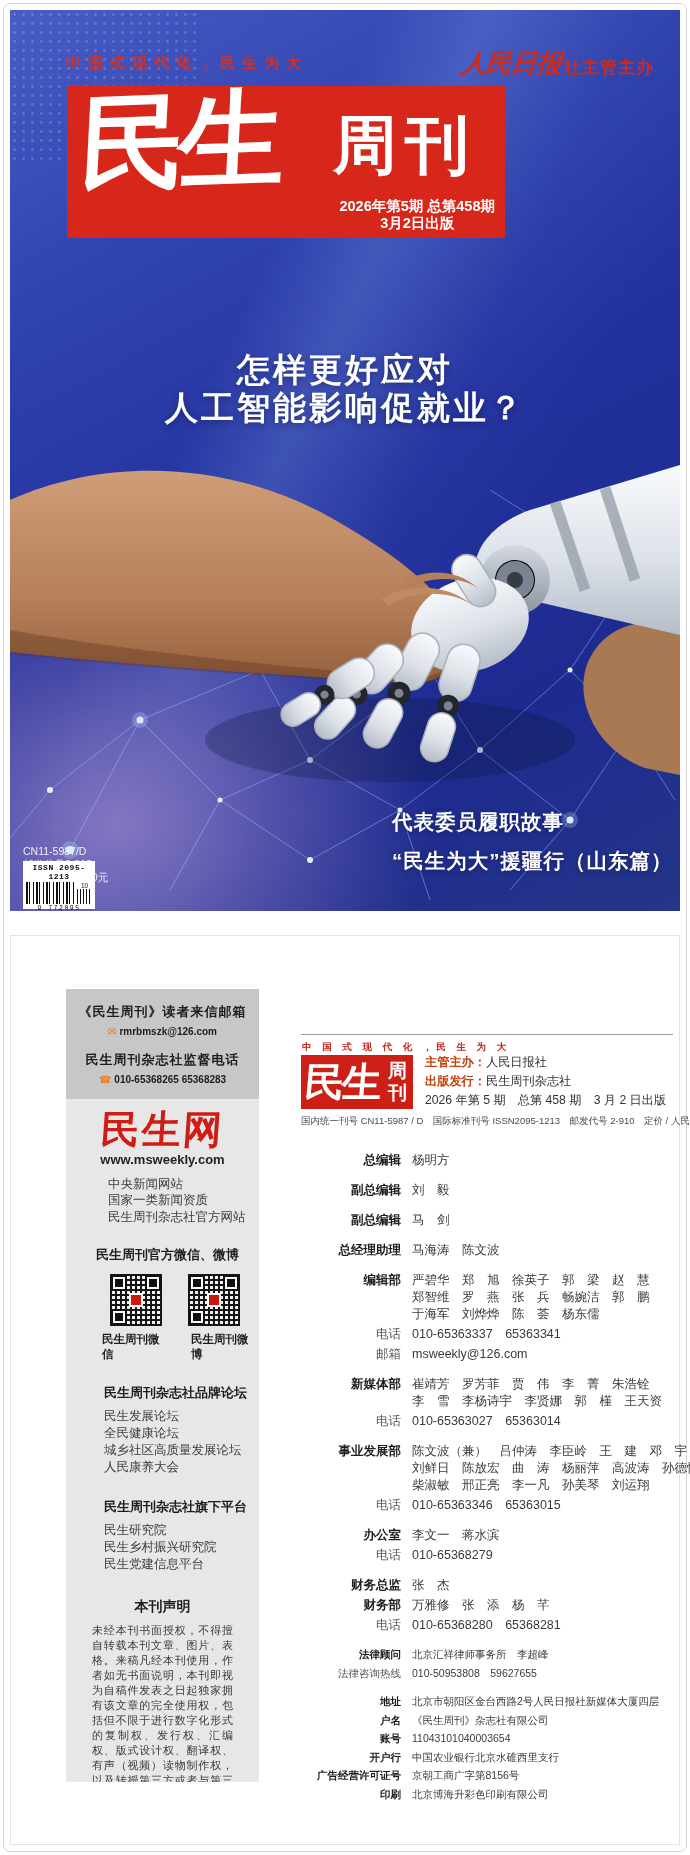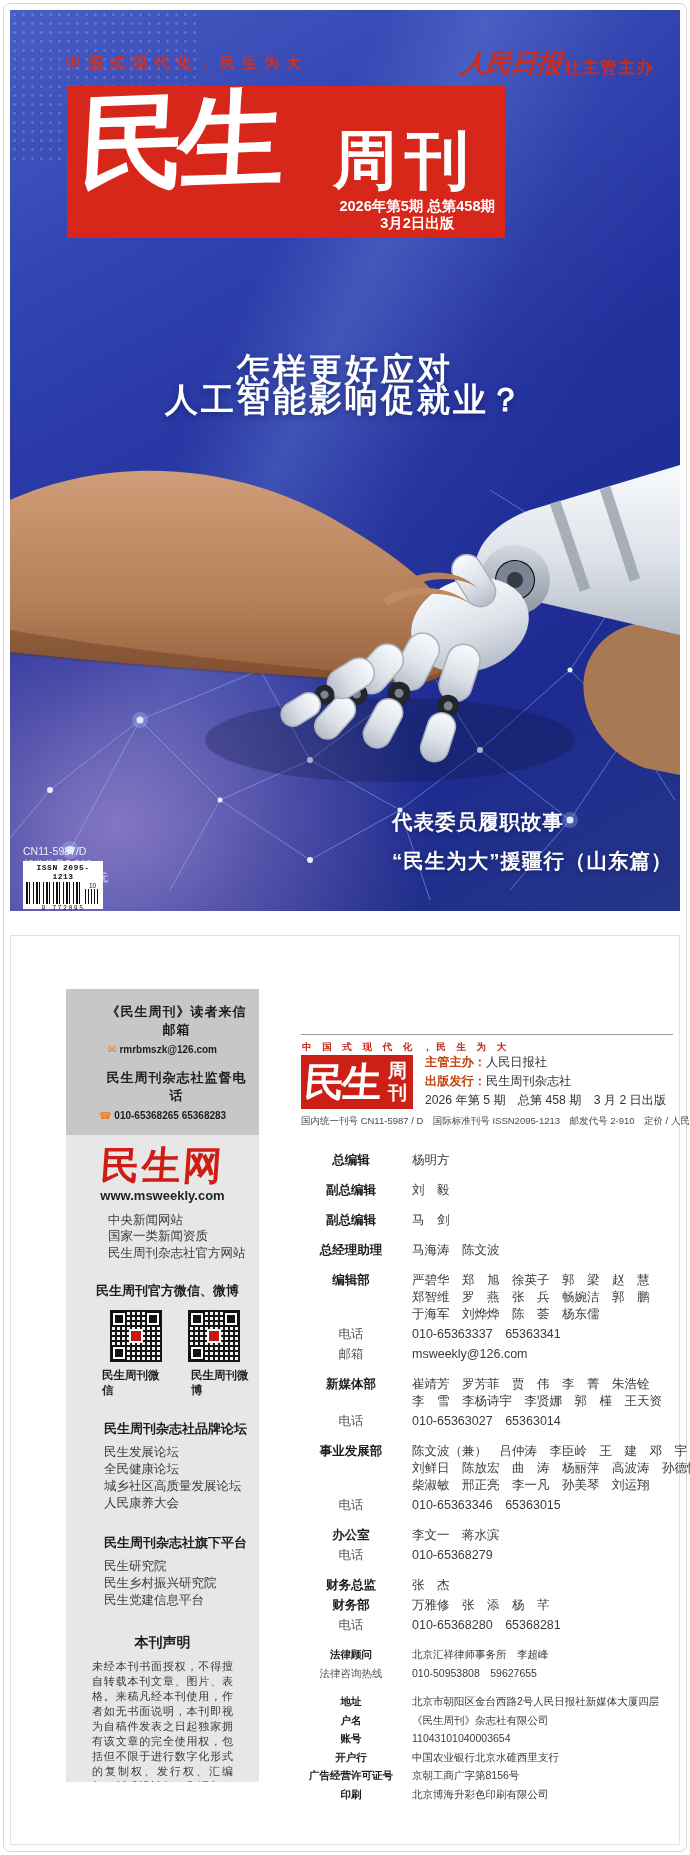--- a/index.html
+++ b/index.html
@@ -16,52 +16,52 @@
   .p1-dots{position:absolute;left:0;top:0;width:190px;height:150px;opacity:.45;
     background-image:radial-gradient(rgba(200,215,255,.5) 1.2px,transparent 1.6px);background-size:9px 9px;}
   .p1-slogan{position:absolute;left:56px;top:44px;font-size:15px;font-weight:bold;
     letter-spacing:7px;color:#d5301f;white-space:nowrap;}
   .p1-brand{position:absolute;right:26px;top:36px;display:flex;align-items:flex-end;color:#d12b18;white-space:nowrap;}
   .p1-brand .cal{font-size:26px;font-weight:800;font-style:italic;transform:skewX(-6deg);letter-spacing:-1px;}
   .p1-brand .tag{font-size:17px;font-weight:bold;margin-left:3px;padding-bottom:2px;letter-spacing:1px;}
   .p1-redbox{position:absolute;left:57px;top:76px;width:438px;height:152px;background:#d7271b;}
   .p1-minsheng{position:absolute;left:14px;top:-6px;font-size:106px;line-height:1.15;font-weight:800;color:#fff;
     letter-spacing:-8px;transform:skewX(-5deg) rotate(-2deg);font-family:"DejaVu Serif","Liberation Serif",serif;}
-  .p1-zhoukan{position:absolute;left:266px;top:42px;font-size:64px;font-weight:800;color:#fff;letter-spacing:8px;line-height:1;}
+  .p1-zhoukan{position:absolute;left:266px;top:27px;font-size:64px;font-weight:800;color:#fff;letter-spacing:8px;line-height:1;}
   .p1-issue{position:absolute;right:10px;bottom:6px;color:#fff;text-align:center;font-weight:bold;
     font-size:14.5px;line-height:17px;white-space:nowrap;}
   .p1-headline{position:absolute;left:0;width:100%;text-align:center;color:#fff;font-weight:800;
     font-size:33px;letter-spacing:3px;text-shadow:0 2px 6px rgba(10,15,60,.45);white-space:nowrap;}
-  .hl1{top:338px;} .hl2{top:368px;}
+  .hl1{top:338px;} .hl2{top:376px;}
   .p1-photo{position:absolute;left:0;top:420px;width:670px;height:481px;}
   .p1-photo::before{content:"";position:absolute;inset:0;
     background:radial-gradient(ellipse 65% 75% at 16% 82%,rgba(135,120,195,.95) 0%,rgba(110,100,180,.55) 40%,rgba(60,70,160,0) 72%);}
   .p1-net,.p1-hands{position:absolute;inset:0;width:100%;height:100%;}
   .p1-teaser{position:absolute;left:382px;top:798px;color:#fff;font-weight:800;font-size:20.5px;
     letter-spacing:1px;white-space:nowrap;text-shadow:0 1px 4px rgba(10,15,60,.5);}
   .p1-teaser .t2{margin-top:11px;}
   .p1-info{position:absolute;left:13px;top:835px;color:#f0f0f2;font-size:10.5px;line-height:13px;white-space:nowrap;}
-  .p1-barcode{position:absolute;left:13px;top:851px;width:80px;height:48px;background:#fff;padding:2px 3px;box-sizing:border-box;}
+  .p1-barcode{position:absolute;left:13px;top:851px;width:72px;height:48px;background:#fff;padding:2px 3px;box-sizing:border-box;}
   .bc-issn{font-size:8px;font-weight:bold;color:#111;text-align:center;letter-spacing:.5px;
     font-family:"Liberation Mono","DejaVu Sans Mono",monospace;}
   .bc-row{display:flex;align-items:flex-end;margin-top:1px;}
   .bc-bars{flex:1;height:22px;
     background:repeating-linear-gradient(90deg,#111 0 2px,#fff 2px 3px,#111 3px 4px,#fff 4px 7px,#111 7px 8px,#fff 8px 10px);}
   .bc-addon{width:15px;margin-left:2px;text-align:center;}
   .bc-addon .n{font-size:6.5px;line-height:7px;color:#111;}
   .bc-addon .b{height:15px;background:repeating-linear-gradient(90deg,#111 0 1px,#fff 1px 3px);}
   .bc-digits{font-size:6.5px;color:#111;text-align:center;letter-spacing:1.5px;margin-top:1px;
     font-family:"Liberation Mono","DejaVu Sans Mono",monospace;}
 
   
   .page2{position:absolute;left:10px;top:935px;width:670px;height:910px;background:#fff;
     border:1px solid #e2e2e2;box-sizing:border-box;}
   .panel{position:absolute;left:55px;top:53px;width:193px;height:793px;background:#e7e7e7;overflow:hidden;}
   .contact-box{background:#c7c7c7;padding:14px 6px 14px;text-align:center;color:#1d1d1d;}
-  .c-title{font-size:13px;font-weight:bold;letter-spacing:1px;margin-left:28px;}
+  .c-title{font-size:13px;font-weight:bold;letter-spacing:1px;}
   .c-val{font-size:10px;font-weight:bold;margin-top:5px;}
   .c-val .ic{color:#e87a22;margin-right:3px;font-weight:normal;}
   .mt14{margin-top:14px;}
   .msw{text-align:center;margin-top:9px;}
   .msw-logo{font-size:39px;font-weight:800;color:#cf1d15;letter-spacing:2px;line-height:1.1;
     transform:skewX(-4deg);display:inline-block;font-family:"DejaVu Serif","Liberation Serif",serif;}
   .msw-url{font-size:13px;color:#222;font-weight:bold;margin-top:1px;}
   .plain{list-style:none;margin:0;padding:0;}
   .site-lines{margin:9px 0 0 42px;font-size:12.5px;line-height:16.5px;color:#3c3c3c;}
   .soc-title{margin:21px 0 0 30px;font-size:13px;font-weight:bold;color:#1d1d1d;}
@@ -84,21 +84,21 @@
   .m-slogan{position:absolute;left:291px;top:105px;font-size:9.5px;font-weight:bold;color:#c2271b;letter-spacing:4px;white-space:nowrap;}
   .m-logo{position:absolute;left:290px;top:119px;width:112px;height:54px;background:#cc2017;color:#fff;overflow:hidden;}
   .m-logo .ms{position:absolute;left:4px;top:2px;font-size:40px;font-weight:800;letter-spacing:-3px;line-height:50px;
     transform:skewX(-5deg);font-family:"DejaVu Serif","Liberation Serif",serif;}
   .m-logo .zk{position:absolute;right:6px;top:5px;font-size:19px;font-weight:800;line-height:22px;text-align:center;}
   .m-pub{position:absolute;left:414px;top:117px;font-size:12.2px;line-height:19px;color:#333;white-space:nowrap;}
   .m-pub b{color:#c2410c;}
   .m-codes{position:absolute;left:290px;top:179px;width:378px;font-size:9.5px;color:#4a4a4a;white-space:nowrap;}
   .m-table{position:absolute;left:290px;top:216px;width:378px;}
   .m-row{display:flex;margin-bottom:3px;font-size:12.5px;line-height:17px;color:#3a3a3a;}
-  .m-row .ml{width:100px;text-align:center;margin-right:11px;flex:none;color:#555;}
+  .m-row .ml{width:100px;text-align:right;margin-right:11px;flex:none;color:#555;}
   .m-row .ml.strong{font-weight:bold;color:#1d1d1d;}
   .m-row .mv{flex:1;}
   .m-row .mv div{white-space:nowrap;}
   .m-row.gap{margin-bottom:13px;}
   .m-row.small{font-size:10.5px;line-height:15.5px;}
 </style>
 </head>
 <body>
 
 <div class="frame"></div>

